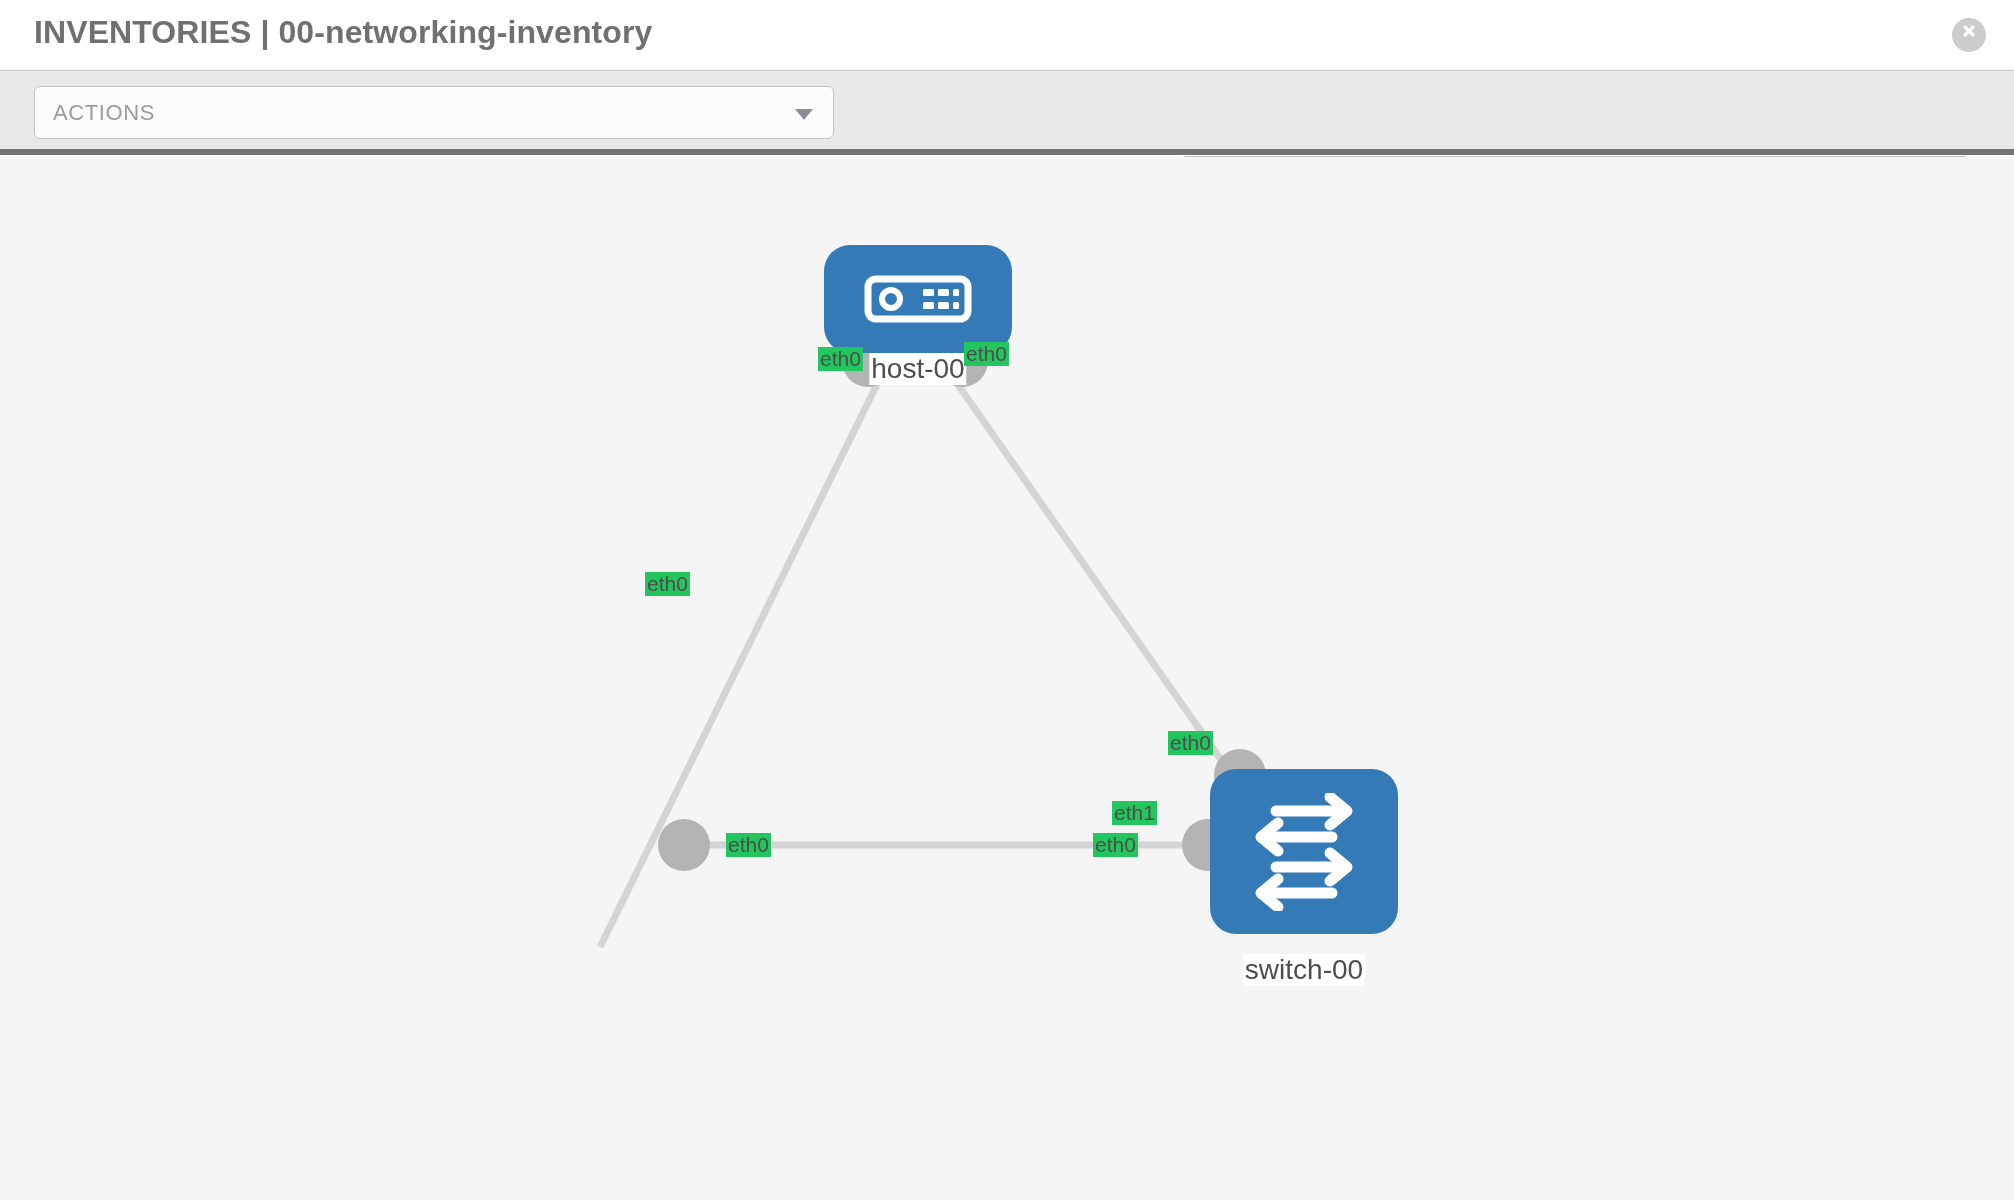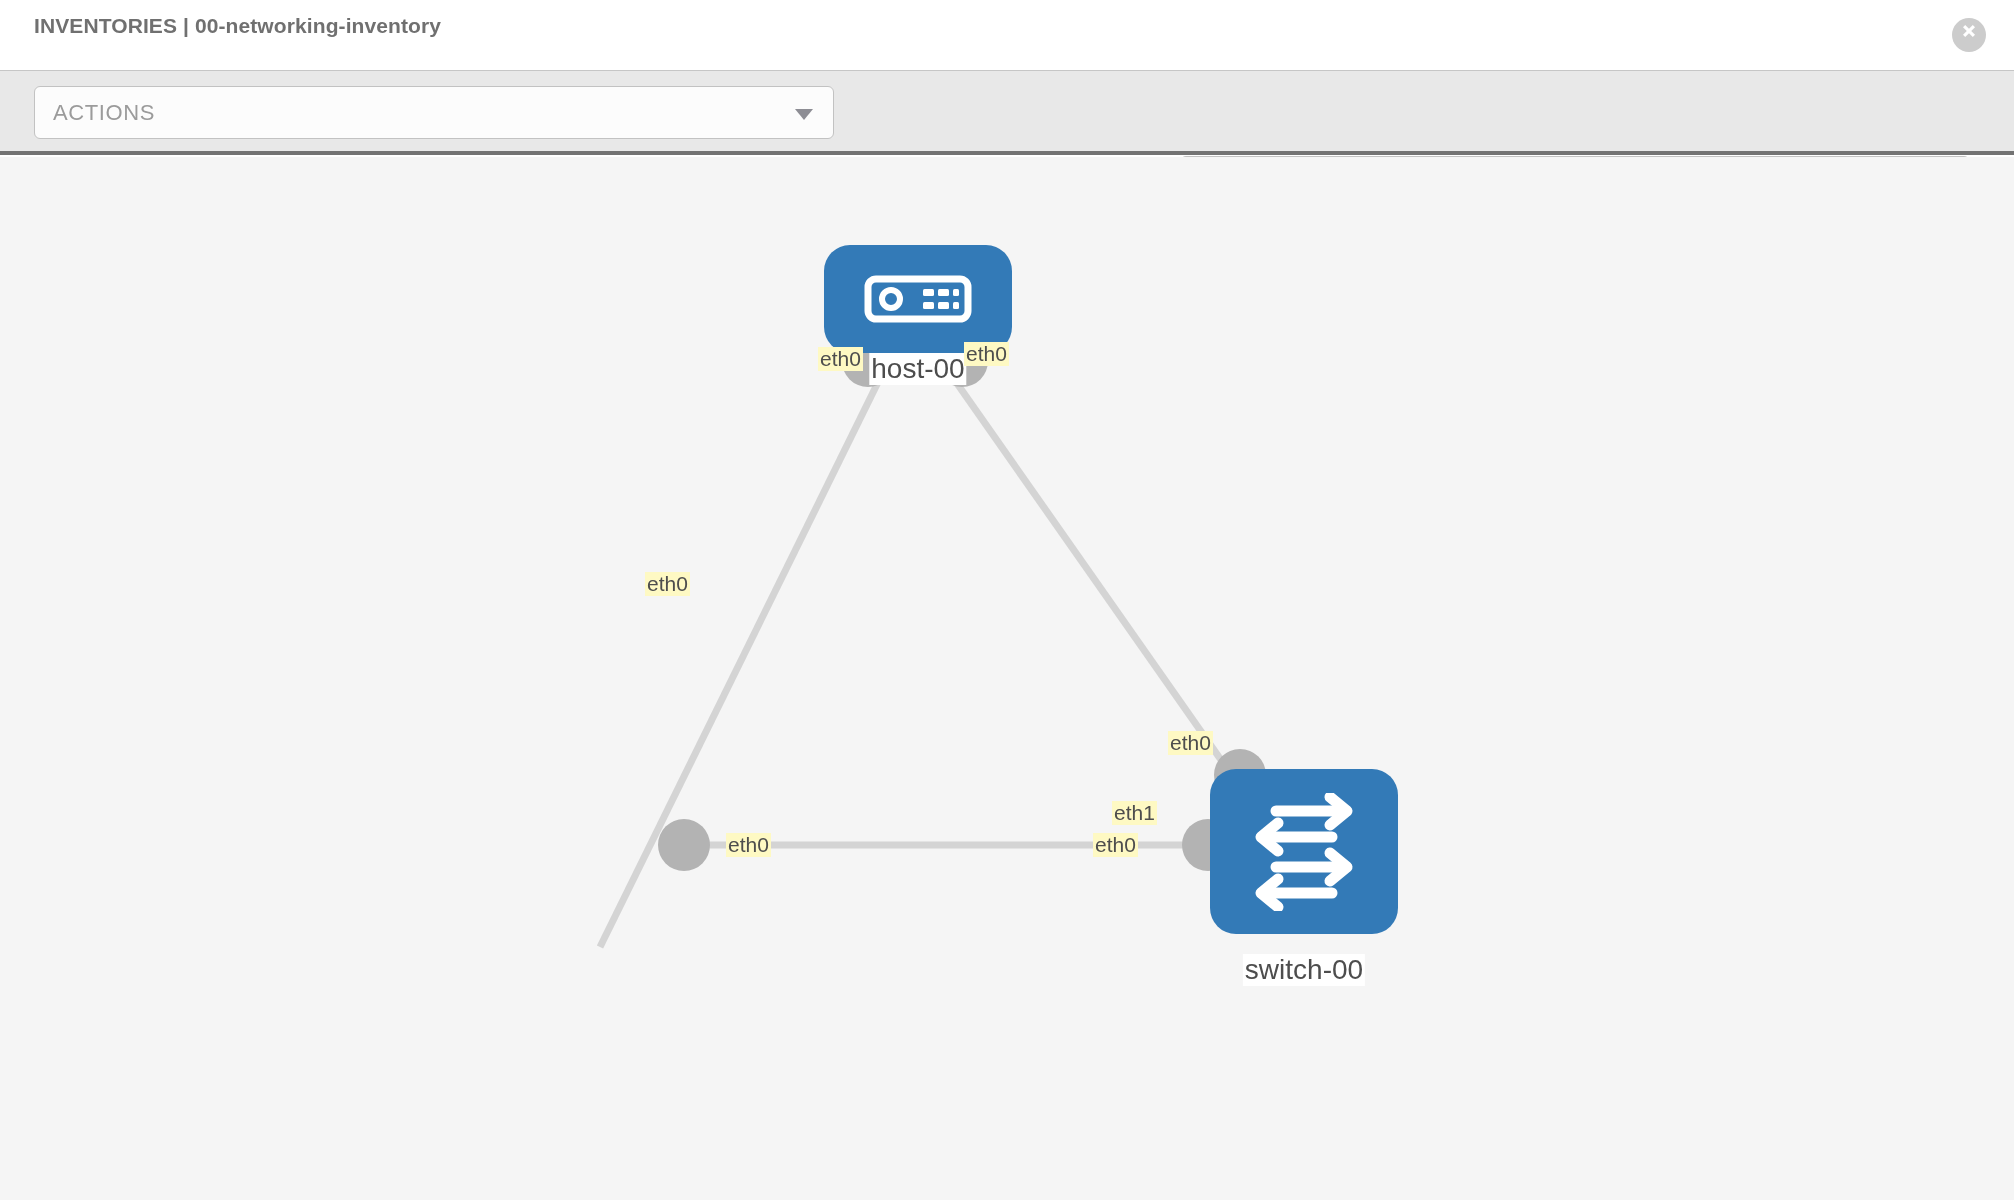--- a/index.html
+++ b/index.html
@@ -11,36 +11,36 @@
   }
   #app { position: relative; width: 2014px; height: 1200px; background: #ffffff; }
 
   
   .header {
     position: absolute; left: 0; top: 0; width: 2014px; height: 70px;
     background: #ffffff;
   }
   .header-title {
     position: absolute; left: 34px; top: 14px;
-    font-size: 21px; font-weight: bold; color: #707070;
+    font-size: 32px; font-weight: bold; color: #707070;
     letter-spacing: .1px; white-space: nowrap;
   }
   .close-btn {
     position: absolute; right: 28px; top: 18px;
     width: 34px; height: 34px; border-radius: 50%;
     background: #cccccc; cursor: pointer;
   }
   .close-btn svg { display: block; width: 34px; height: 34px; }
 
   
   .toolbar {
     position: absolute; left: 0; top: 70px; width: 2014px; height: 85px;
     background: #e8e8e8;
     border-top: 1px solid #c6c6c6;
-    border-bottom: 4px solid #737373;
+    border-bottom: 6px solid #737373;
   }
   .actions-select {
     position: absolute; left: 34px; top: 15px;
     width: 800px; height: 53px;
     background: #fcfcfc;
     border: 1px solid #c2c2c2; border-radius: 6px;
     cursor: pointer;
   }
   .actions-label {
     position: absolute; left: 18px; top: 13px;
@@ -96,21 +96,21 @@
     white-space: nowrap;
     font-size: 28px; color: #4d4d4d;
     background: #ffffff;
     padding: 0 2px;
   }
 
   
   .if-label {
     position: absolute;
     font-size: 21px; color: #4d4d4d;
-    background: #fef9c3; padding: 0 2px;
+    background: #22c55e; padding: 0 2px;
     white-space: nowrap;
   }
 </style>
 </head>
 <body>
 
 <div id="app">
 
   <div class="header">
     <div class="header-title">INVENTORIES | 00-networking-inventory</div>

